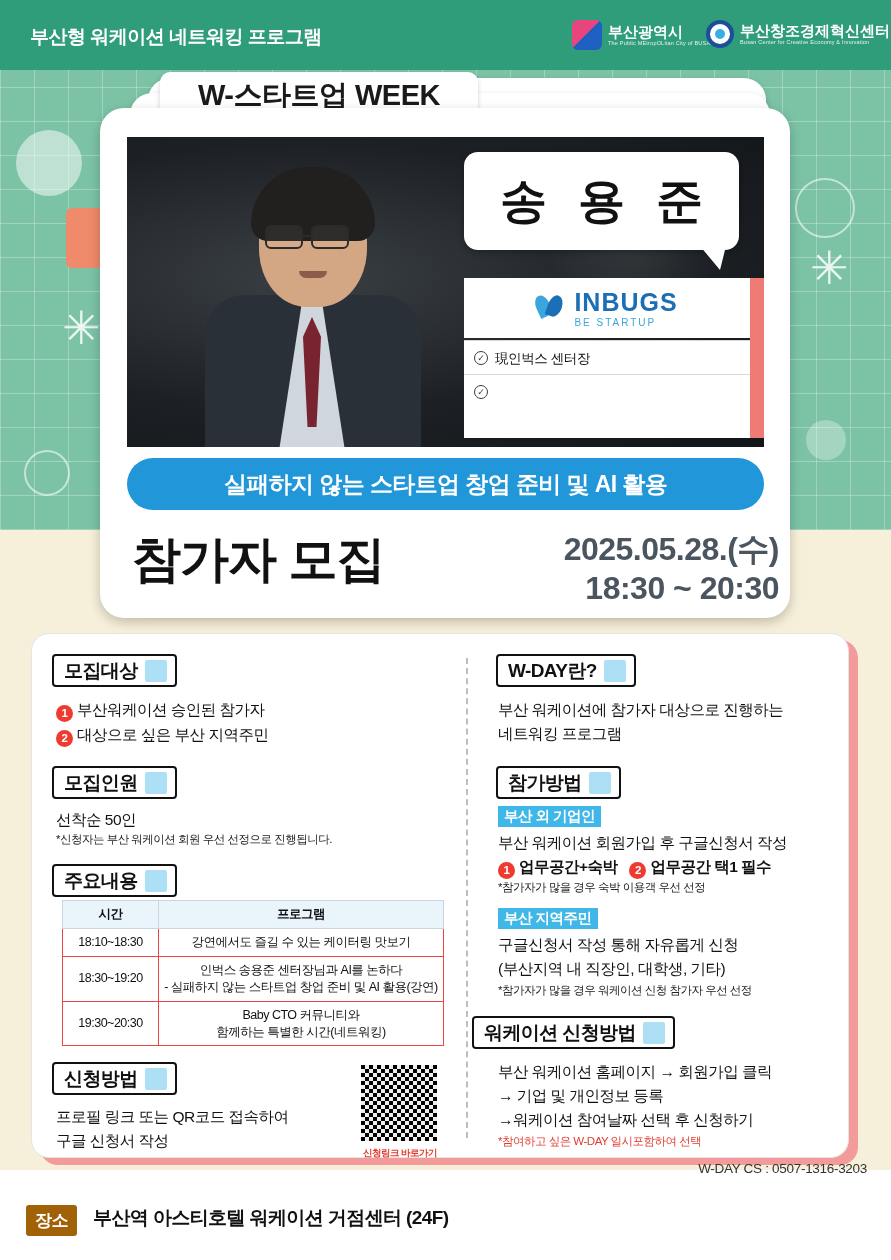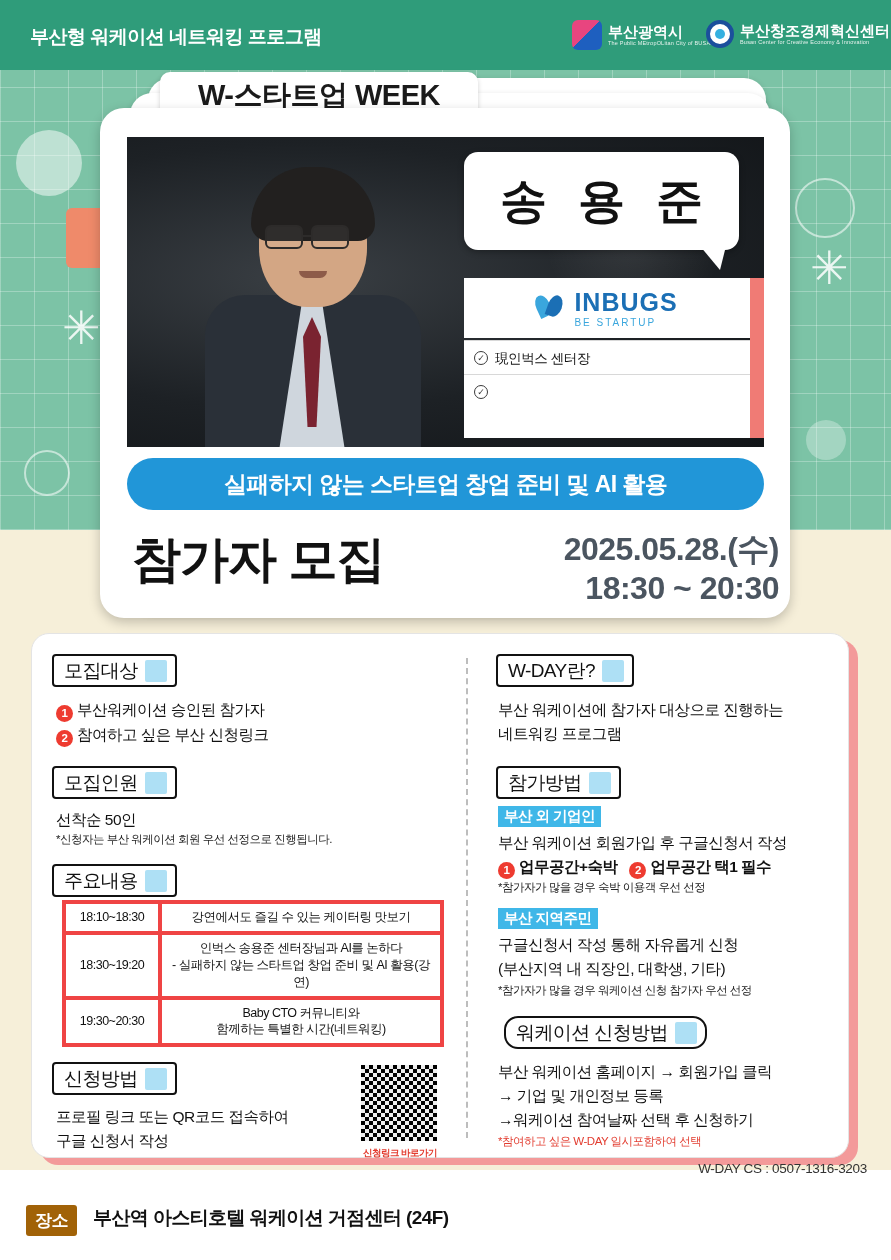--- a/index.html
+++ b/index.html
@@ -209,21 +209,21 @@
   }
   .divider-v {
     position: absolute; left: 466px; top: 658px; height: 480px;
     border-left: 2px dashed #bdbdbd;
   }
 
   .sec-label {
     position: absolute; height: 33px; border: 2px solid #111; border-radius: 4px;
     background: #fff; display: flex; align-items: center; padding: 0 8px 0 10px;
   }
-  .sec-label b { font-size: 19px; font-weight: normal; color: #111; letter-spacing: -.6px; }
+  .sec-label b { font-size: 19px; font-weight: bold; color: #111; letter-spacing: -.6px; }
   .sec-label i {
     display: inline-block; width: 22px; height: 22px; margin-left: 7px;
     background: #aee0f5; border-radius: 2px;
   }
 
   .body-txt { position: absolute; font-size: 15.5px; color: #111; line-height: 1.55; letter-spacing: -.5px; }
   .small-txt { position: absolute; font-size: 11.5px; color: #222; letter-spacing: -.5px; }
   .red-small { color: #e23b2e; }
 
   .num {
@@ -234,21 +234,21 @@
 
   
   .sched {
     position: absolute; left: 62px; top: 900px; width: 382px;
     border-collapse: collapse; font-size: 12.5px; color: #111;
   }
   .sched th {
     background: #eaf4fb; border: 1px solid #c9d6de; font-weight: bold; height: 28px; letter-spacing: -.5px;
   }
   .sched td {
-    border: 4px solid #ef4444; text-align: center; padding: 5px 4px; line-height: 1.35; letter-spacing: -.5px;
+    border: 1px solid #ef4444; text-align: center; padding: 5px 4px; line-height: 1.35; letter-spacing: -.5px;
   }
   .sched td.time { width: 96px; }
 
   
   .qr-box {
     position: absolute; left: 358px; top: 1062px; width: 82px; height: 82px;
     background:
       repeating-linear-gradient(0deg,#111 0 4px, #fff 4px 8px),
       repeating-linear-gradient(90deg,#111 0 4px, #fff 4px 8px);
     background-blend-mode: difference;
@@ -369,37 +369,41 @@
 <div class="divider-v"></div>
 
 <div class="sec-label" style="left:52px;top:654px;">
   <b>모집대상</b>
     <i></i>
 </div>
 <div class="body-txt" style="left:56px;top:698px;width:400px;">
   <span class="num">1</span><span>부산워케이션 승인된 참가자</span>
 </div>
 <div class="body-txt" style="left:56px;top:723px;width:400px;">
-  <span class="num">2</span><span>참여하고 싶은 부산 신청링크</span>
+  <span class="num">2</span><span>대상으로 싶은 부산 지역주민</span>
 </div>
 
 <div class="sec-label" style="left:52px;top:766px;">
   <b>모집인원</b>
     <i></i>
 </div>
 <div class="body-txt" style="left:56px;top:808px;">선착순 50인</div>
 <div class="small-txt" style="left:56px;top:832px;">*신청자는 부산 워케이션 회원 우선 선정으로 진행됩니다.</div>
 
 <div class="sec-label" style="left:52px;top:864px;">
   <b>주요내용</b>
     <i></i>
 </div>
 
 <table class="sched">
   <tbody>
+      <tr>
+    <th>시간</th>
+    <th>프로그램</th>
+  </tr>
   <tr>
     <td class="time">18:10~18:30</td>
     <td style="white-space:pre-line">강연에서도 즐길 수 있는 케이터링 맛보기</td>
   </tr>
   <tr>
     <td class="time">18:30~19:20</td>
     <td style="white-space:pre-line">인벅스 송용준 센터장님과 AI를 논하다
 - 실패하지 않는 스타트업 창업 준비 및 AI 활용(강연)</td>
   </tr>
   <tr>
@@ -441,21 +445,21 @@
 </div>
 <div class="small-txt" style="left:498px;top:880px;">*참가자가 많을 경우 숙박 이용객 우선 선정</div>
 
 <div style="position:absolute;left:498px;top:908px;">
   <span class="hl-blue">부산 지역주민</span>
 </div>
 <div class="body-txt" style="left:498px;top:933px;width:360px;">구글신청서 작성 통해 자유롭게 신청</div>
 <div class="body-txt" style="left:498px;top:957px;width:360px;">(부산지역 내 직장인, 대학생, 기타)</div>
 <div class="small-txt" style="left:498px;top:983px;">*참가자가 많을 경우 워케이션 신청 참가자 우선 선정</div>
 
-<div class="sec-label" style="left:504px;top:1016px;border-radius:14px;">
+<div class="sec-label" style="left:472px;top:1016px;">
   <b>워케이션 신청방법</b>
     <i></i>
 </div>
 <div class="body-txt" style="left:498px;top:1060px;width:360px;">부산 워케이션 홈페이지 → 회원가입 클릭</div>
 <div class="body-txt" style="left:498px;top:1084px;width:360px;">→ 기업 및 개인정보 등록</div>
 <div class="body-txt" style="left:498px;top:1108px;width:360px;">→워케이션 참여날짜 선택 후 신청하기</div>
 <div class="small-txt red-small" style="left:498px;top:1134px;">*참여하고 싶은 W-DAY 일시포함하여 선택</div>
 
 <div class="place-tag">장소</div>
 <div class="place-txt">부산역 아스티호텔 워케이션 거점센터 (24F)</div>

